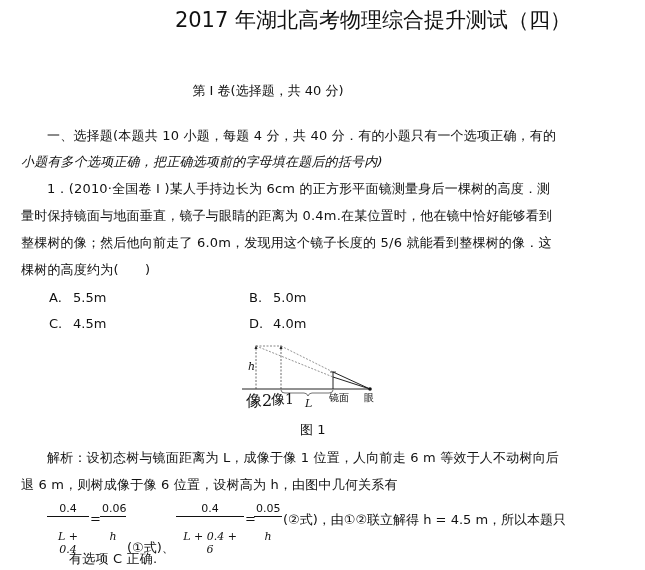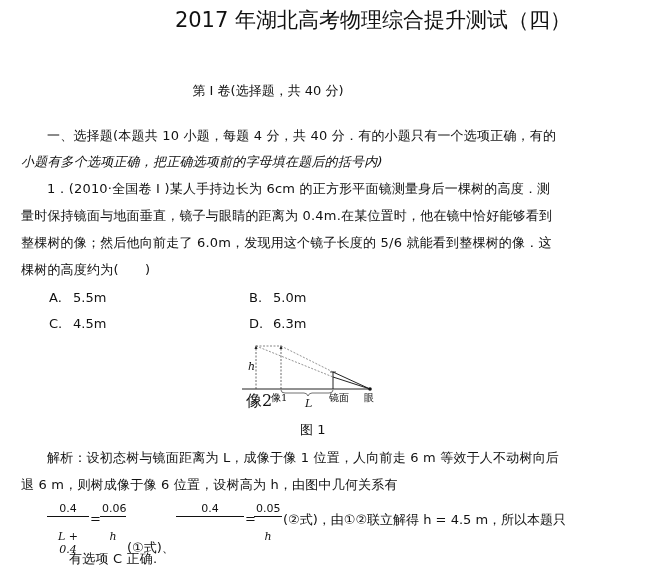--- a/index.html
+++ b/index.html
@@ -41,21 +41,21 @@
 <div class="abs opt" style="left:49px; top:290px;">
   <span class="lbl">A.</span><span>5.5m</span>
 </div>
 <div class="abs opt" style="left:249px; top:290px;">
   <span class="lbl">B.</span><span>5.0m</span>
 </div>
 <div class="abs opt" style="left:49px; top:316px;">
   <span class="lbl">C.</span><span>4.5m</span>
 </div>
 <div class="abs opt" style="left:249px; top:316px;">
-  <span class="lbl">D.</span><span>6.3m</span>
+  <span class="lbl">D.</span><span>4.0m</span>
 </div>
 
 <div class="abs diagram">
   <svg width="140" height="75" viewBox="0 0 140 75" xmlns="http://www.w3.org/2000/svg">
 
     <line x1="2" y1="51" x2="130" y2="51" stroke="#222" stroke-width="1"></line>
 
     <line x1="16" y1="51" x2="16" y2="9" stroke="#444" stroke-width="0.8" stroke-dasharray="2,1.5"></line>
     <polygon points="16,7 14.5,11 17.5,11" fill="#222"></polygon>
 
@@ -72,21 +72,21 @@
 
     <line x1="93" y1="34" x2="130" y2="51" stroke="#222" stroke-width="1"></line>
     <line x1="93" y1="39" x2="130" y2="51" stroke="#222" stroke-width="1"></line>
 
     <circle cx="130" cy="51" r="1.8" fill="#111"></circle>
 
     <path d="M41,52 q0,3 4,3 h19 q3,0 4,3 q1,-3 4,-3 h17 q4,0 4,-3" fill="none" stroke="#333" stroke-width="0.7"></path>
   </svg>
   <span class="abs ital" style="left:8px; top:22px; font-size:11px;">h</span>
   <span class="abs" style="left:6px; top:53px; font-size:16px; font-family:'DejaVu Serif','Liberation Serif',serif;">像2</span>
-  <span class="abs" style="left:31px; top:53px; font-size:10px; font-family:'DejaVu Serif','Liberation Serif',serif;">像1</span>
+  <span class="abs" style="left:31px; top:53px; font-size:14px; font-family:'DejaVu Serif','Liberation Serif',serif;">像1</span>
   <span class="abs ital" style="left:65px; top:59px; font-size:11px;">L</span>
   <span class="abs" style="left:89px; top:53px; font-size:10px; font-family:'DejaVu Serif','Liberation Serif',serif;">镜面</span>
   <span class="abs" style="left:124px; top:53px; font-size:10px; font-family:'DejaVu Serif','Liberation Serif',serif;">眼</span>
 </div>
 
 <div class="abs fig-caption">图 1</div>
 
 <div class="abs line" style="left:47px; top:449px;">解析：设初态树与镜面距离为 L，成像于像 1 位置，人向前走 6 m 等效于人不动树向后</div>
 <div class="abs line" style="left:21px; top:476px;">退 6 m，则树成像于像 6 位置，设树高为 h，由图中几何关系有</div>
 
@@ -99,20 +99,21 @@
 <div class="frac" style="left:100px; top:502px; width:26px;">
   <span class="num">0.06</span>
   <span class="bar"></span>
   <span class="den ital">h</span>
 </div>
 <span class="eq" style="left:127px; top:511px;margin-top:28px;">(①式)、</span>
 
 <div class="frac" style="left:176px; top:502px; width:68px;">
   <span class="num">0.4</span>
   <span class="bar"></span>
+  <span class="den ital">L + 0.4 + 6</span>
 </div>
 <span class="eq" style="left:245px; top:511px;">=</span>
 <div class="frac" style="left:254px; top:502px; width:28px;">
   <span class="num">0.05</span>
   <span class="bar"></span>
   <span class="den ital">h</span>
 </div>
 <span class="eq" style="left:283px; top:511px; white-space:nowrap;">(②式)，由①②联立解得 h = 4.5 m，所以本题只</span>
 
 <div class="abs line" style="left:21px; top:550px;margin-left:48px;">有选项 C 正确.</div>

